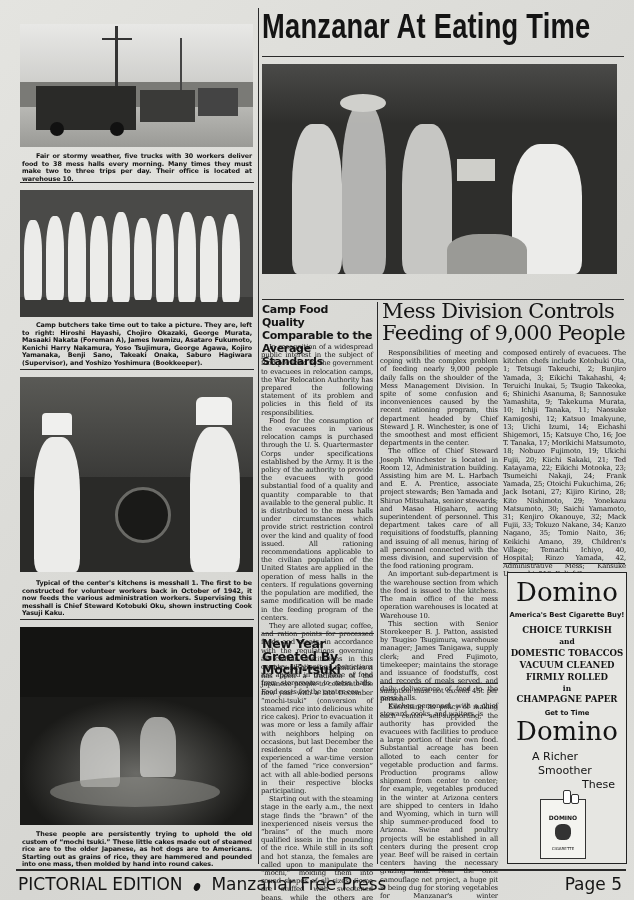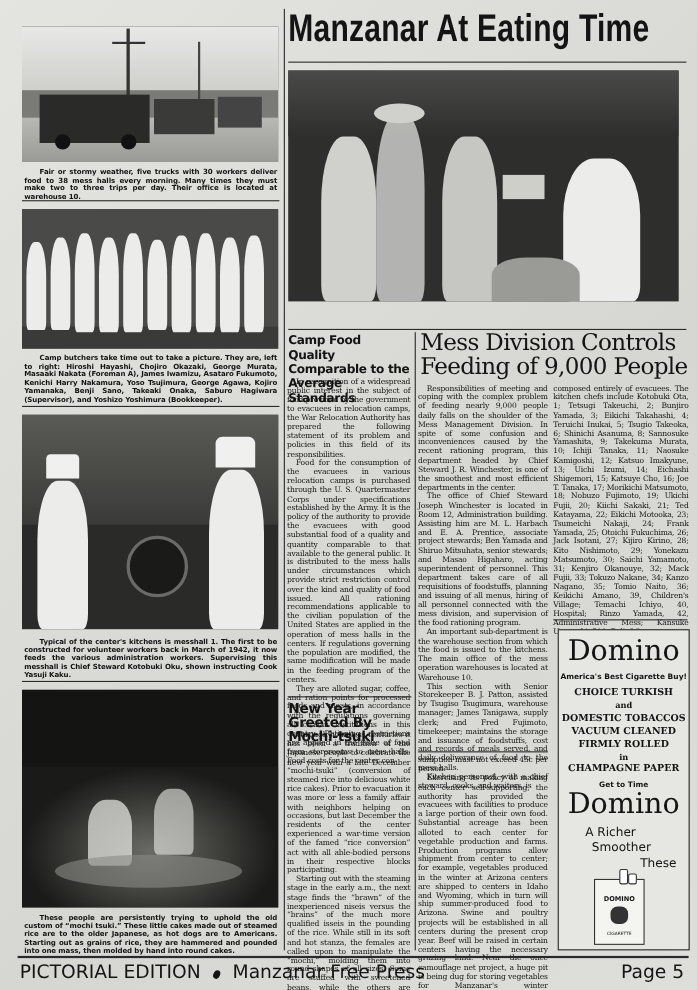--- a/index.html
+++ b/index.html
@@ -58,21 +58,21 @@
   <div class="rule" style="left:20px;top:369px;width:234px;"></div>
 
   <div class="photo" style="left:20px;top:377px;width:233px;height:195px;background:#2a2a28;">
     <div class="abs" style="left:0;top:0;width:233px;height:100px;background:linear-gradient(#5a5a56,#3a3a38);"></div>
     <div class="white-fig" style="left:14px;top:60px;width:46px;height:135px;"></div>
     <div class="abs" style="left:22px;top:36px;width:30px;height:22px;background:#f0f0ee;border-radius:4px 4px 0 0;"></div>
     <div class="white-fig" style="left:170px;top:50px;width:50px;height:145px;"></div>
     <div class="abs" style="left:176px;top:20px;width:36px;height:28px;background:#f0f0ee;border-radius:6px 6px 0 0;"></div>
     <div class="abs" style="left:95px;top:110px;width:50px;height:50px;border-radius:50%;background:#1a1a18;border:3px solid #6a6a66;"></div>
   </div>
-  <div class="caption" style="left:22px;top:580px;width:230px;">Typical of the center's kitchens is messhall 1. The first to be constructed for volunteer workers back in March of 1942, it now feeds the various administration workers. Supervising this messhall is Chief Steward Kotobuki Oku, shown instructing Cook Yasuji Kaku.</div>
+  <div class="caption" style="left:22px;top:580px;width:230px;">Typical of the center's kitchens is messhall 1. The first to be constructed for volunteer workers back in October of 1942, it now feeds the various administration workers. Supervising this messhall is Chief Steward Kotobuki Oku, shown instructing Cook Yasuji Kaku.</div>
   <div class="rule" style="left:20px;top:619px;width:234px;"></div>
 
   <div class="photo" style="left:20px;top:627px;width:233px;height:198px;background:#141412;">
     <div class="abs" style="left:0;top:70px;width:233px;height:128px;background:radial-gradient(ellipse at 50% 60%,#6a6a66,#1a1a18 70%);"></div>
     <div class="white-fig" style="left:60px;top:100px;width:40px;height:60px;opacity:.7;"></div>
     <div class="white-fig" style="left:120px;top:90px;width:36px;height:60px;opacity:.6;"></div>
     <div class="abs" style="left:30px;top:150px;width:170px;height:30px;background:#8a8a86;border-radius:50%;opacity:.6;"></div>
   </div>
   <div class="caption" style="left:22px;top:831px;width:230px;">These people are persistently trying to uphold the old custom of “mochi tsuki.” These little cakes made out of steamed rice are to the older Japanese, as hot dogs are to Americans. Starting out as grains of rice, they are hammered and pounded into one mass, then molded by hand into round cakes.</div>
 

